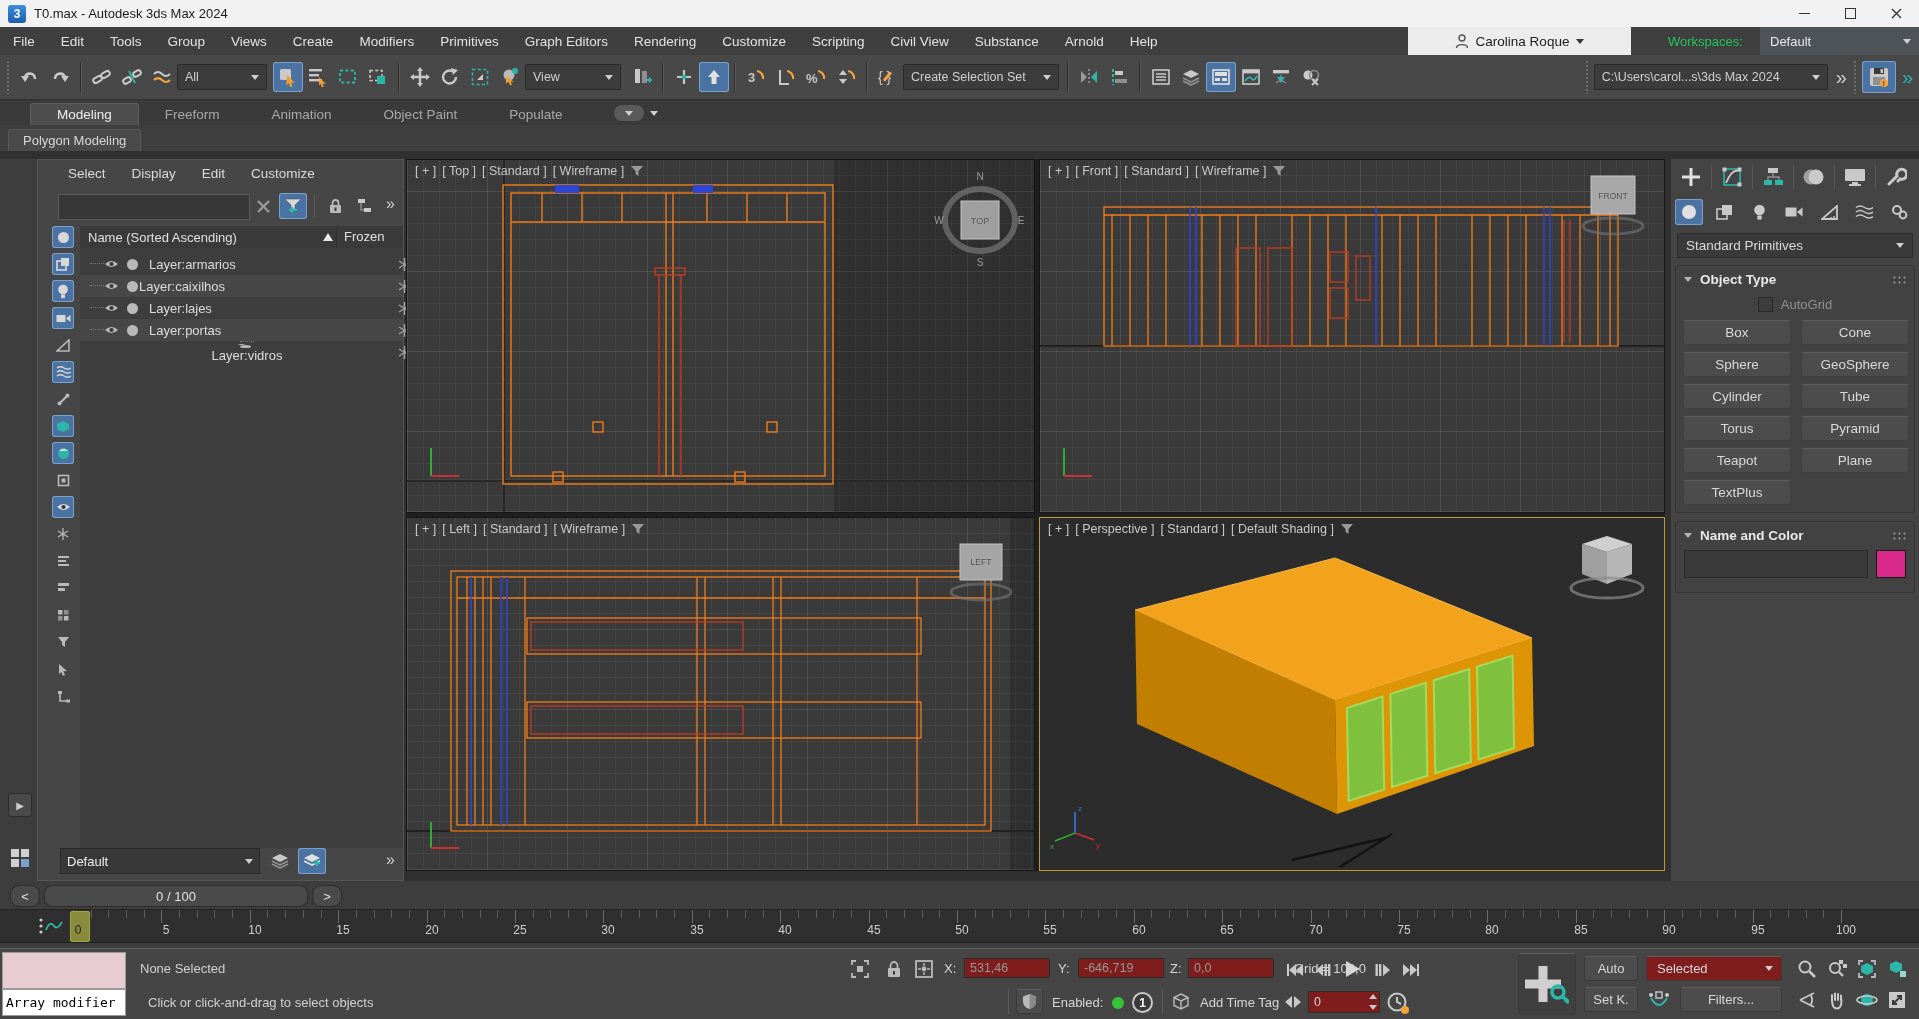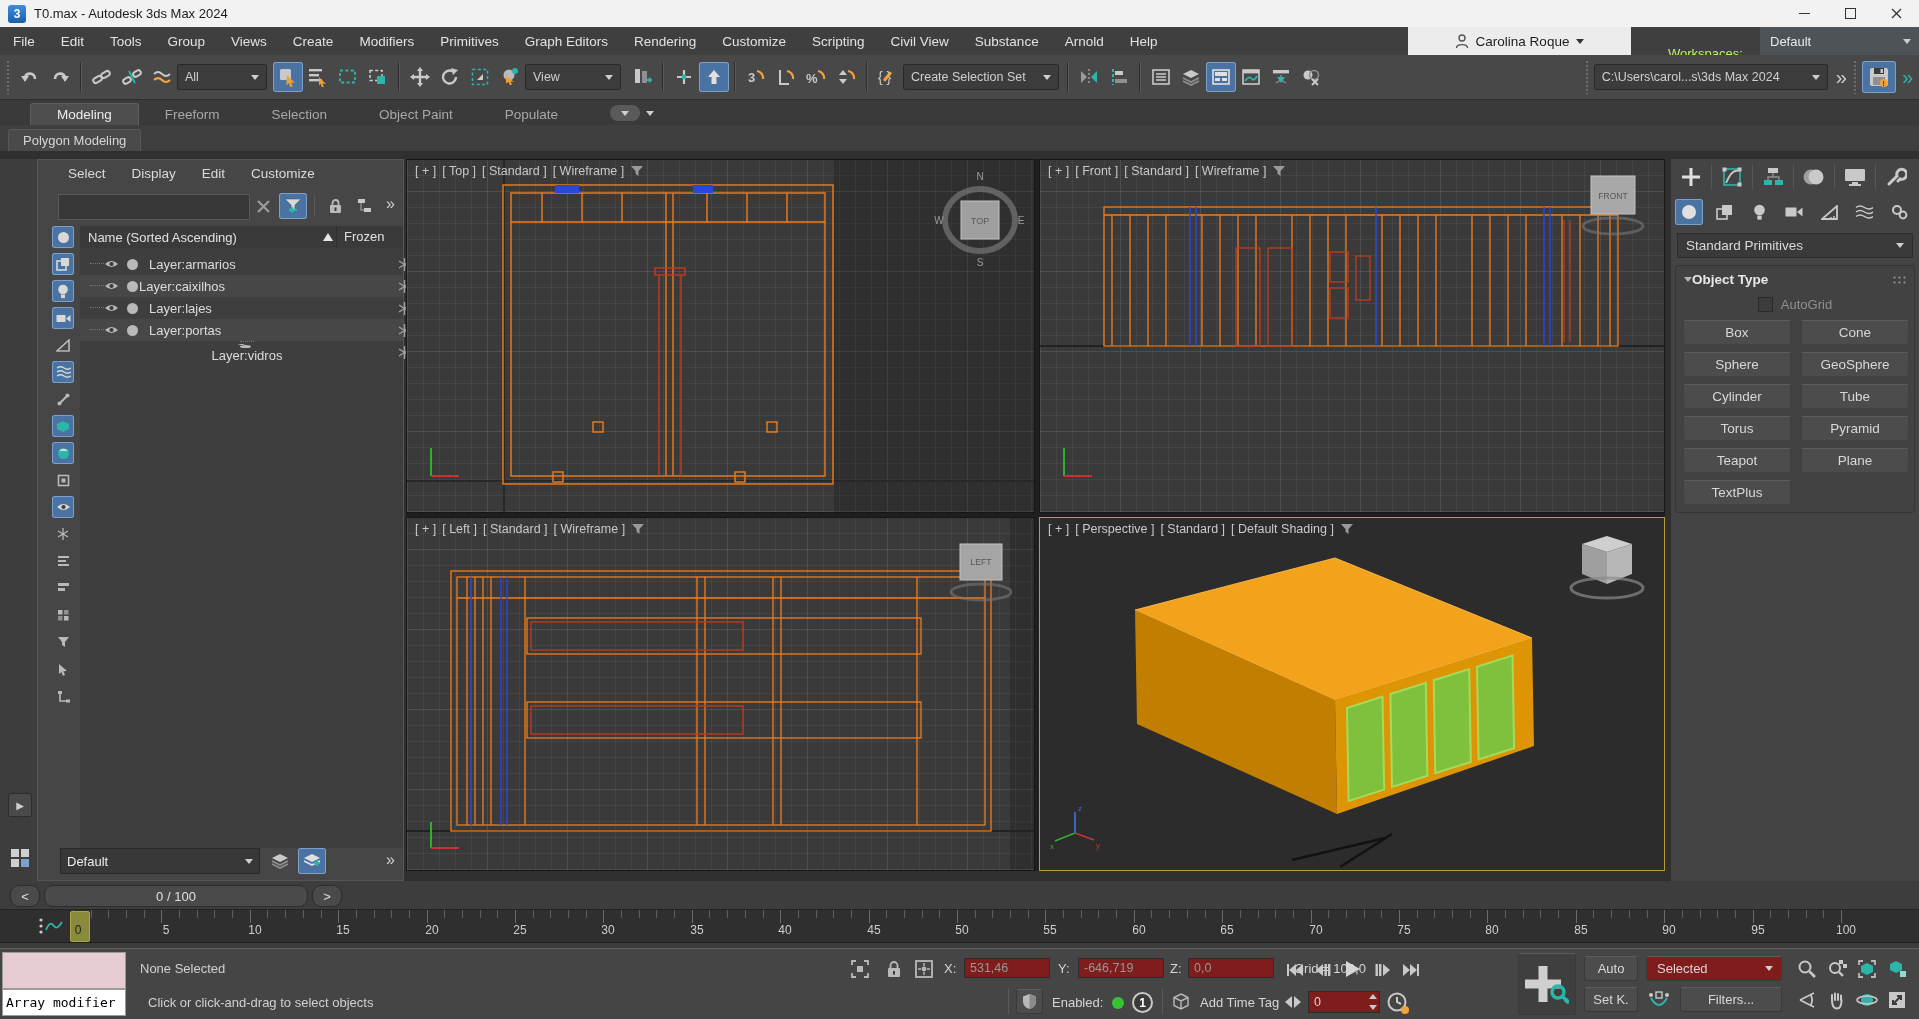--- a/index.html
+++ b/index.html
@@ -17,21 +17,21 @@
       border-radius:3px;color:#fff;font-weight:bold;font-size:12px;}
   #titlebar .t{font-size:13px;}
   .wbtn{width:46px;height:27px;}
   .glyph-min{width:11px;height:1px;background:#333;}
   .glyph-max{width:9px;height:9px;border:1px solid #333;}
 
   
   #menubar{left:0;top:27px;width:1919px;height:28px;background:#3f3f3f;border-bottom:1px solid #2c2c2c;}
   #menubar .mi{padding:0 13px;height:28px;display:flex;align-items:center;color:#e2e2e2;font-size:13.5px;}
   #userchip{left:1408px;top:0;width:223px;height:28px;background:#ececec;color:#1c1c1c;font-size:13.5px;gap:7px;}
-  #wslabel{left:1668px;top:12px;height:28px;color:#bef264;display:flex;align-items:center;}
+  #wslabel{left:1668px;top:0;height:28px;color:#22c55e;display:flex;align-items:center;}
   #wsvalue{left:1760px;top:0;width:159px;height:28px;background:#4d5357;color:#e8e8e8;padding-left:10px;box-sizing:border-box;}
   .dd-arrow{width:0;height:0;border-left:4px solid transparent;border-right:4px solid transparent;border-top:5px solid #cfcfcf;}
   .dd-arrow.dark{border-top-color:#333;}
 
   
   #toolbar{left:0;top:55px;width:1919px;height:45px;background:#484848;border-bottom:1px solid #2e2e2e;
       display:flex;align-items:center;padding-left:6px;box-sizing:border-box;}
   .tbi{width:30px;height:30px;border-radius:3px;flex:none;}
   .tbi.on{background:#4a72a2;box-shadow:inset 0 0 0 1px #7aa0cc;}
   .tbsep{width:1px;height:30px;background:#2e2e2e;border-right:1px solid #5a5a5a;margin:0 5px;flex:none;}
@@ -86,21 +86,21 @@
   
   #cmdpanel{left:1671px;top:8px;width:248px;height:722px;background:#444;}
   .cptabs{position:absolute;left:0;top:0;width:248px;height:36px;display:flex;align-items:center;}
   .cptab{width:40px;height:34px;}
   .cpsep{width:1px;height:24px;background:#585858;}
   .catic{width:28px;height:26px;border-radius:3px;}
   .catic.on{background:#4a72a2;box-shadow:inset 0 0 0 1px #7aa0cc;}
   #cpdrop{left:6px;top:74px;width:236px;height:25px;background:#3a3a3a;border:1px solid #2d2d2d;color:#dadada;
       display:flex;align-items:center;padding:0 8px;box-sizing:border-box;font-size:13.5px;}
   .rollout{position:absolute;left:4px;width:240px;background:#424242;border:1px solid #353535;border-radius:3px;box-sizing:border-box;}
-  .rohead{height:26px;display:flex;align-items:center;padding:0 8px;color:#e8e8e8;font-weight:bold;font-size:13.5px;}
+  .rohead{height:26px;display:flex;align-items:center;padding:0 8px;color:#e8e8e8;font-weight:bold;font-size:13.5px;gap:8px;}
   .grip{margin-left:auto;width:14px;height:9px;background-image:radial-gradient(#7a7a7a 1px,transparent 1.2px);background-size:5px 5px;}
   .objbtn{width:106px;height:23px;background:#4c4c4c;border:1px solid #404040;border-top-color:#5d5d5d;border-radius:3px;
       color:#d8d8d8;display:flex;align-items:center;justify-content:center;font-size:13.5px;}
   .roarr{width:0;height:0;border-left:4px solid transparent;border-right:4px solid transparent;border-top:5px solid #b5b5b5;}
   .checkbox{width:13px;height:13px;background:#3c3c3c;border:1px solid #2a2a2a;}
   #ncswatch{width:28px;height:26px;background:#d92a8c;border:1px solid #141414;}
 
   
   #framenav{left:0;top:881px;width:1919px;height:28px;background:#3d3d3d;}
   .navbtn{background:#4a4a4a;border:1px solid #2d2d2d;border-radius:9px;color:#e0e0e0;}
@@ -408,21 +408,21 @@
           <text x="14.4" y="19.6" font-size="7" font-weight="bold" fill="#333" font-family="Liberation Sans">!</text>
         </svg>
       </div>
     <div class="chev teal" style="margin:0 8px 0 6px;font-size:20px;">»</div>
   </div>
 </div>
 
 <div class="abs" id="ribbontabs">
   <div class="rtab active">Modeling</div>
   <div class="rtab">Freeform</div>
-  <div class="rtab">Selection</div>
+  <div class="rtab">Animation</div>
   <div class="rtab">Object Paint</div>
   <div class="rtab">Populate</div>
   <div class="pill ic">
       <span class="dd-arrow"></span>
     </div>
   <span class="dd-arrow" style="margin-bottom:9px;"></span>
 </div>
 <div class="abs" id="ribbonsub">
   <div class="rsub">Polygon Modeling</div>
 </div>
@@ -1005,20 +1005,31 @@
         <div class="objbtn">Cylinder</div>
         <div class="objbtn">Tube</div>
         <div class="objbtn">Torus</div>
         <div class="objbtn">Pyramid</div>
         <div class="objbtn">Teapot</div>
         <div class="objbtn">Plane</div>
         <div class="objbtn">TextPlus</div>
       </div>
     </div>
 
+    <div class="rollout" style="top:362px;height:72px;">
+      <div class="rohead">
+        <span class="roarr"></span>
+        <span>Name and Color</span>
+        <span class="grip"></span>
+      </div>
+      <div class="row" style="padding:2px 8px 0 8px;gap:8px;">
+        <div style="flex:1;height:26px;background:#3a3a3a;border:1px solid #2d2d2d;"></div>
+        <div id="ncswatch"></div>
+      </div>
+    </div>
   </div>
 </div>
 
 <div class="abs" id="framenav">
   <div class="abs ic navbtn" style="left:10px;top:4px;width:28px;height:20px;">&lt;</div>
   <div class="abs ic navbtn" style="left:44px;top:4px;width:262px;height:20px;">0 / 100</div>
   <div class="abs ic navbtn" style="left:312px;top:4px;width:28px;height:20px;">&gt;</div>
 </div>
 <div class="abs" id="ruler">
   <div class="abs ic" style="left:34px;top:5px;width:34px;height:22px;">

